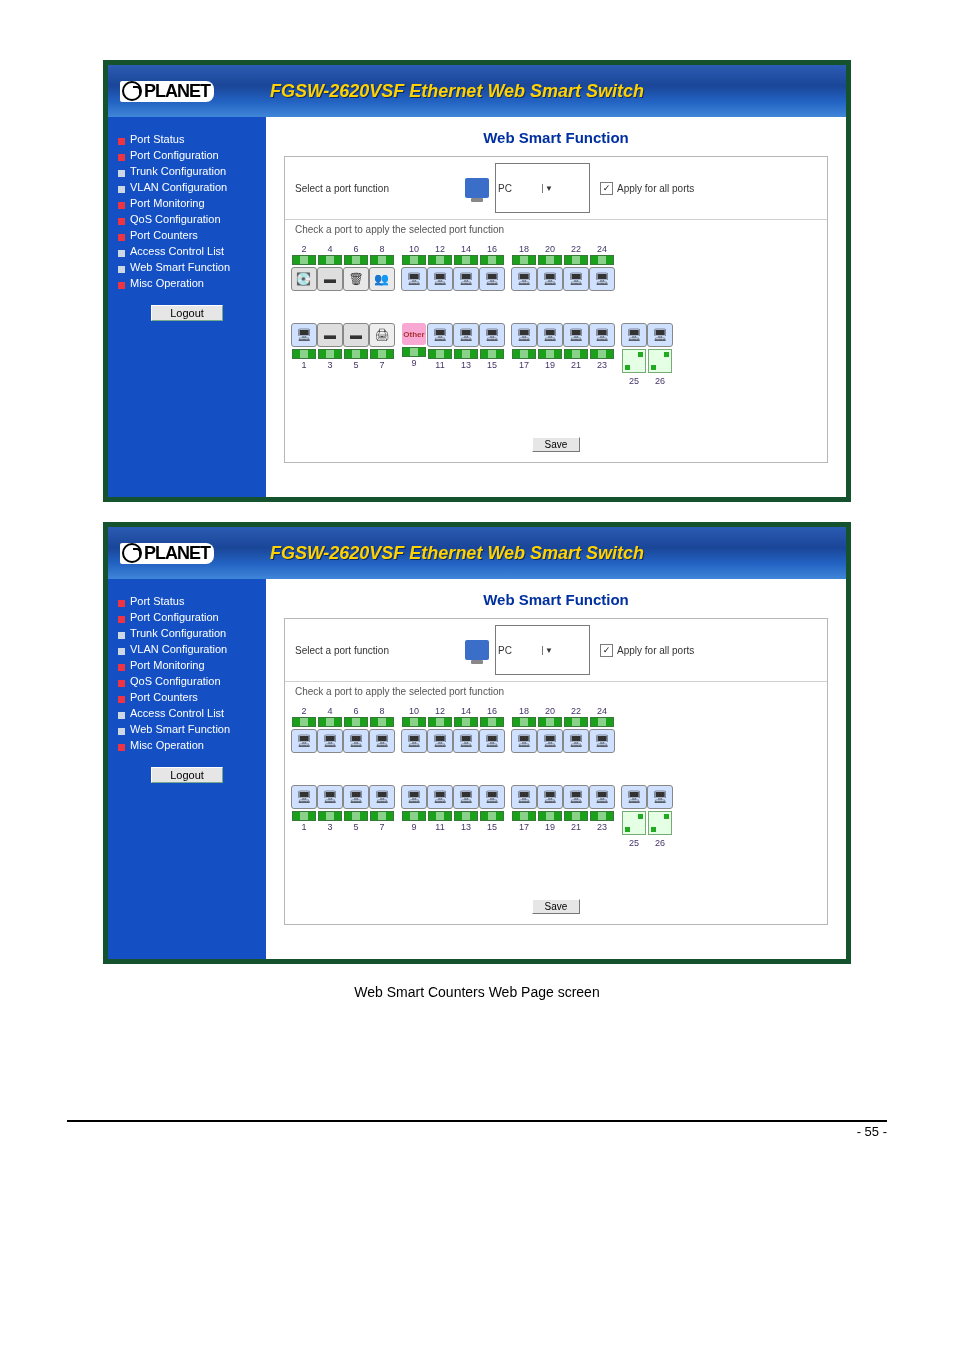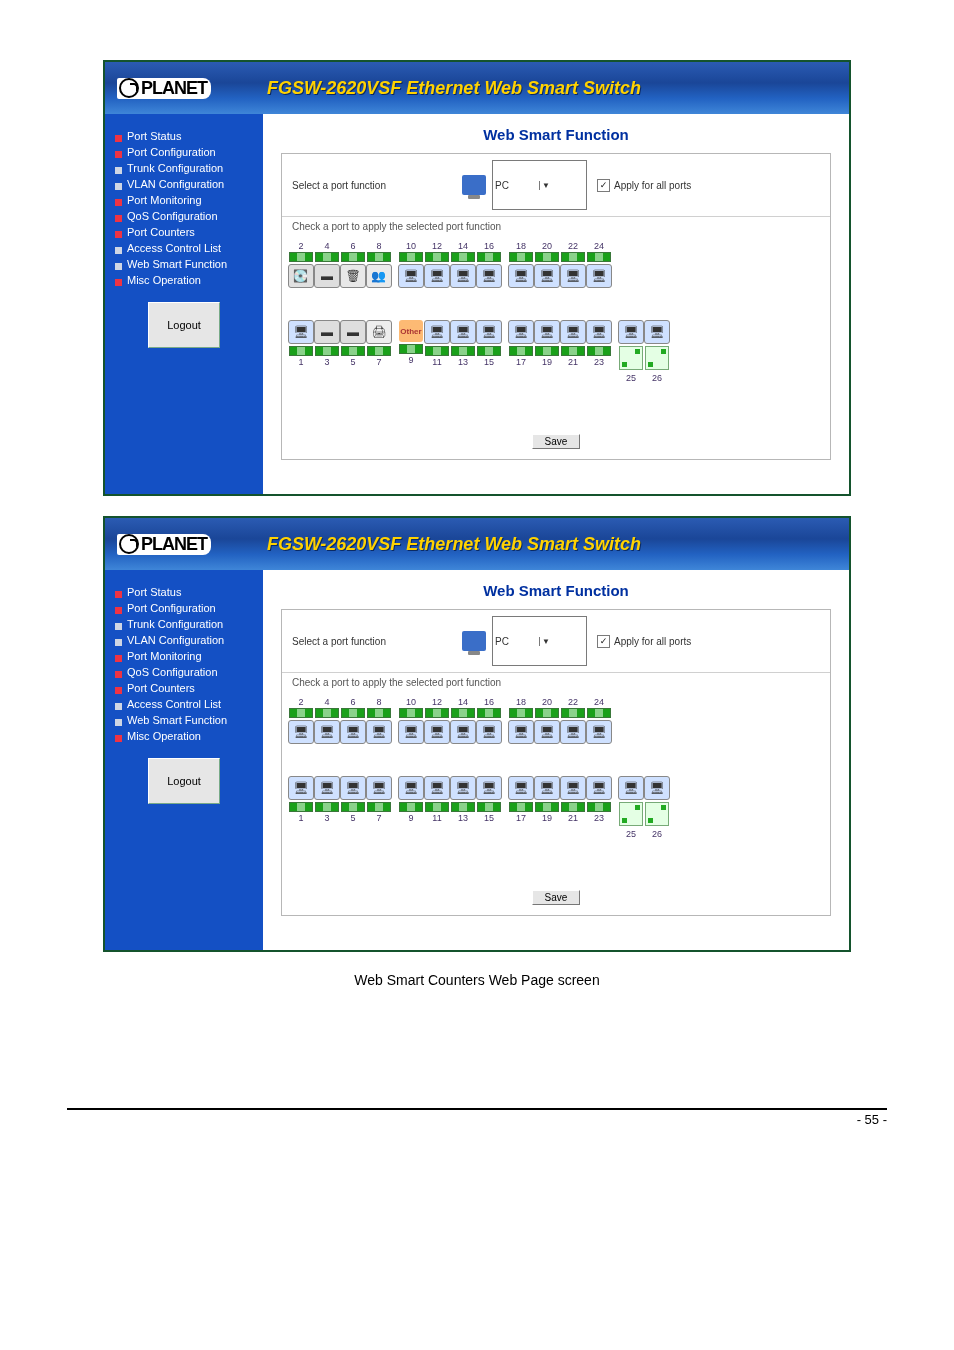--- a/index.html
+++ b/index.html
@@ -11,21 +11,21 @@
   }
   .page {
     width: 954px;
     margin: 0 auto;
     padding-top: 60px;
     box-sizing: border-box;
   }
   .shot {
     width: 748px;
     margin: 0 auto 20px auto;
-    border: 2px solid #14532d;
+    border: 5px solid #14532d;
     background: #fff;
     position: relative;
     box-sizing: border-box;
   }
   .banner {
     height: 52px;
     background: linear-gradient(180deg,#2b5bb3 0%, #1a4698 40%, #2262c2 70%, #3f86d8 100%);
     display: flex;
     align-items: center;
   }
@@ -88,21 +88,21 @@
     margin-right: 5px;
   }
   .nav-red .sq { background: #e34; }
   .nav-grey .sq { background: #cfd6e4; }
   .logout-wrap { text-align: center; margin-top: 14px; }
   .logout-btn {
     background: #e6e6e6;
     border: 1px solid #7a8;
     border-top-color:#fff;border-left-color:#fff;
     font-size: 11px;
-    padding: 16px 18px;
+    padding: 1px 18px;
     cursor: pointer;
   }
   .main {
     flex: 1;
     background: #fff;
     padding: 10px 18px 20px 18px;
     box-sizing: border-box;
   }
   .main h3 {
     color: #0030a0;
@@ -159,21 +159,21 @@
   .p-icon {
     width:24px;height:22px;margin:2px auto;border:1px solid #888;border-radius:3px;
     display:flex;align-items:center;justify-content:center;font-size:12px;background:#eef4ff;
   }
   .p-icon.pc{background:#cfe1ff;}
   .p-icon.disk{background:#e0e0e0;}
   .p-icon.sw{background:#dedede;}
   .p-icon.trash{background:#e8e8e8;}
   .p-icon.people{background:#eaeaea;}
   .p-icon.printer{background:#eee;}
-  .p-icon.other{background:#fdba74;border:none;font-weight:700;font-size:8px;color:#a33;}
+  .p-icon.other{background:#f9a8d4;border:none;font-weight:700;font-size:8px;color:#a33;}
   .gap-row { height: 28px; }
   .fiber-col { width: 26px; text-align: center; }
   .fiber {
     width:22px;height:22px;margin:2px auto;border:1px solid #7a7;position:relative;background:#e4ffe4;
   }
   .fiber::before{content:"";position:absolute;top:2px;right:2px;width:5px;height:5px;background:#2a2;}
   .fiber::after{content:"";position:absolute;bottom:2px;left:2px;width:5px;height:5px;background:#2a2;}
   .save-row{ text-align:center;padding:6px 0 10px 0; }
   .save-btn{
     background:#e6e6e6;border:1px solid #777;border-top-color:#fff;border-left-color:#fff;

